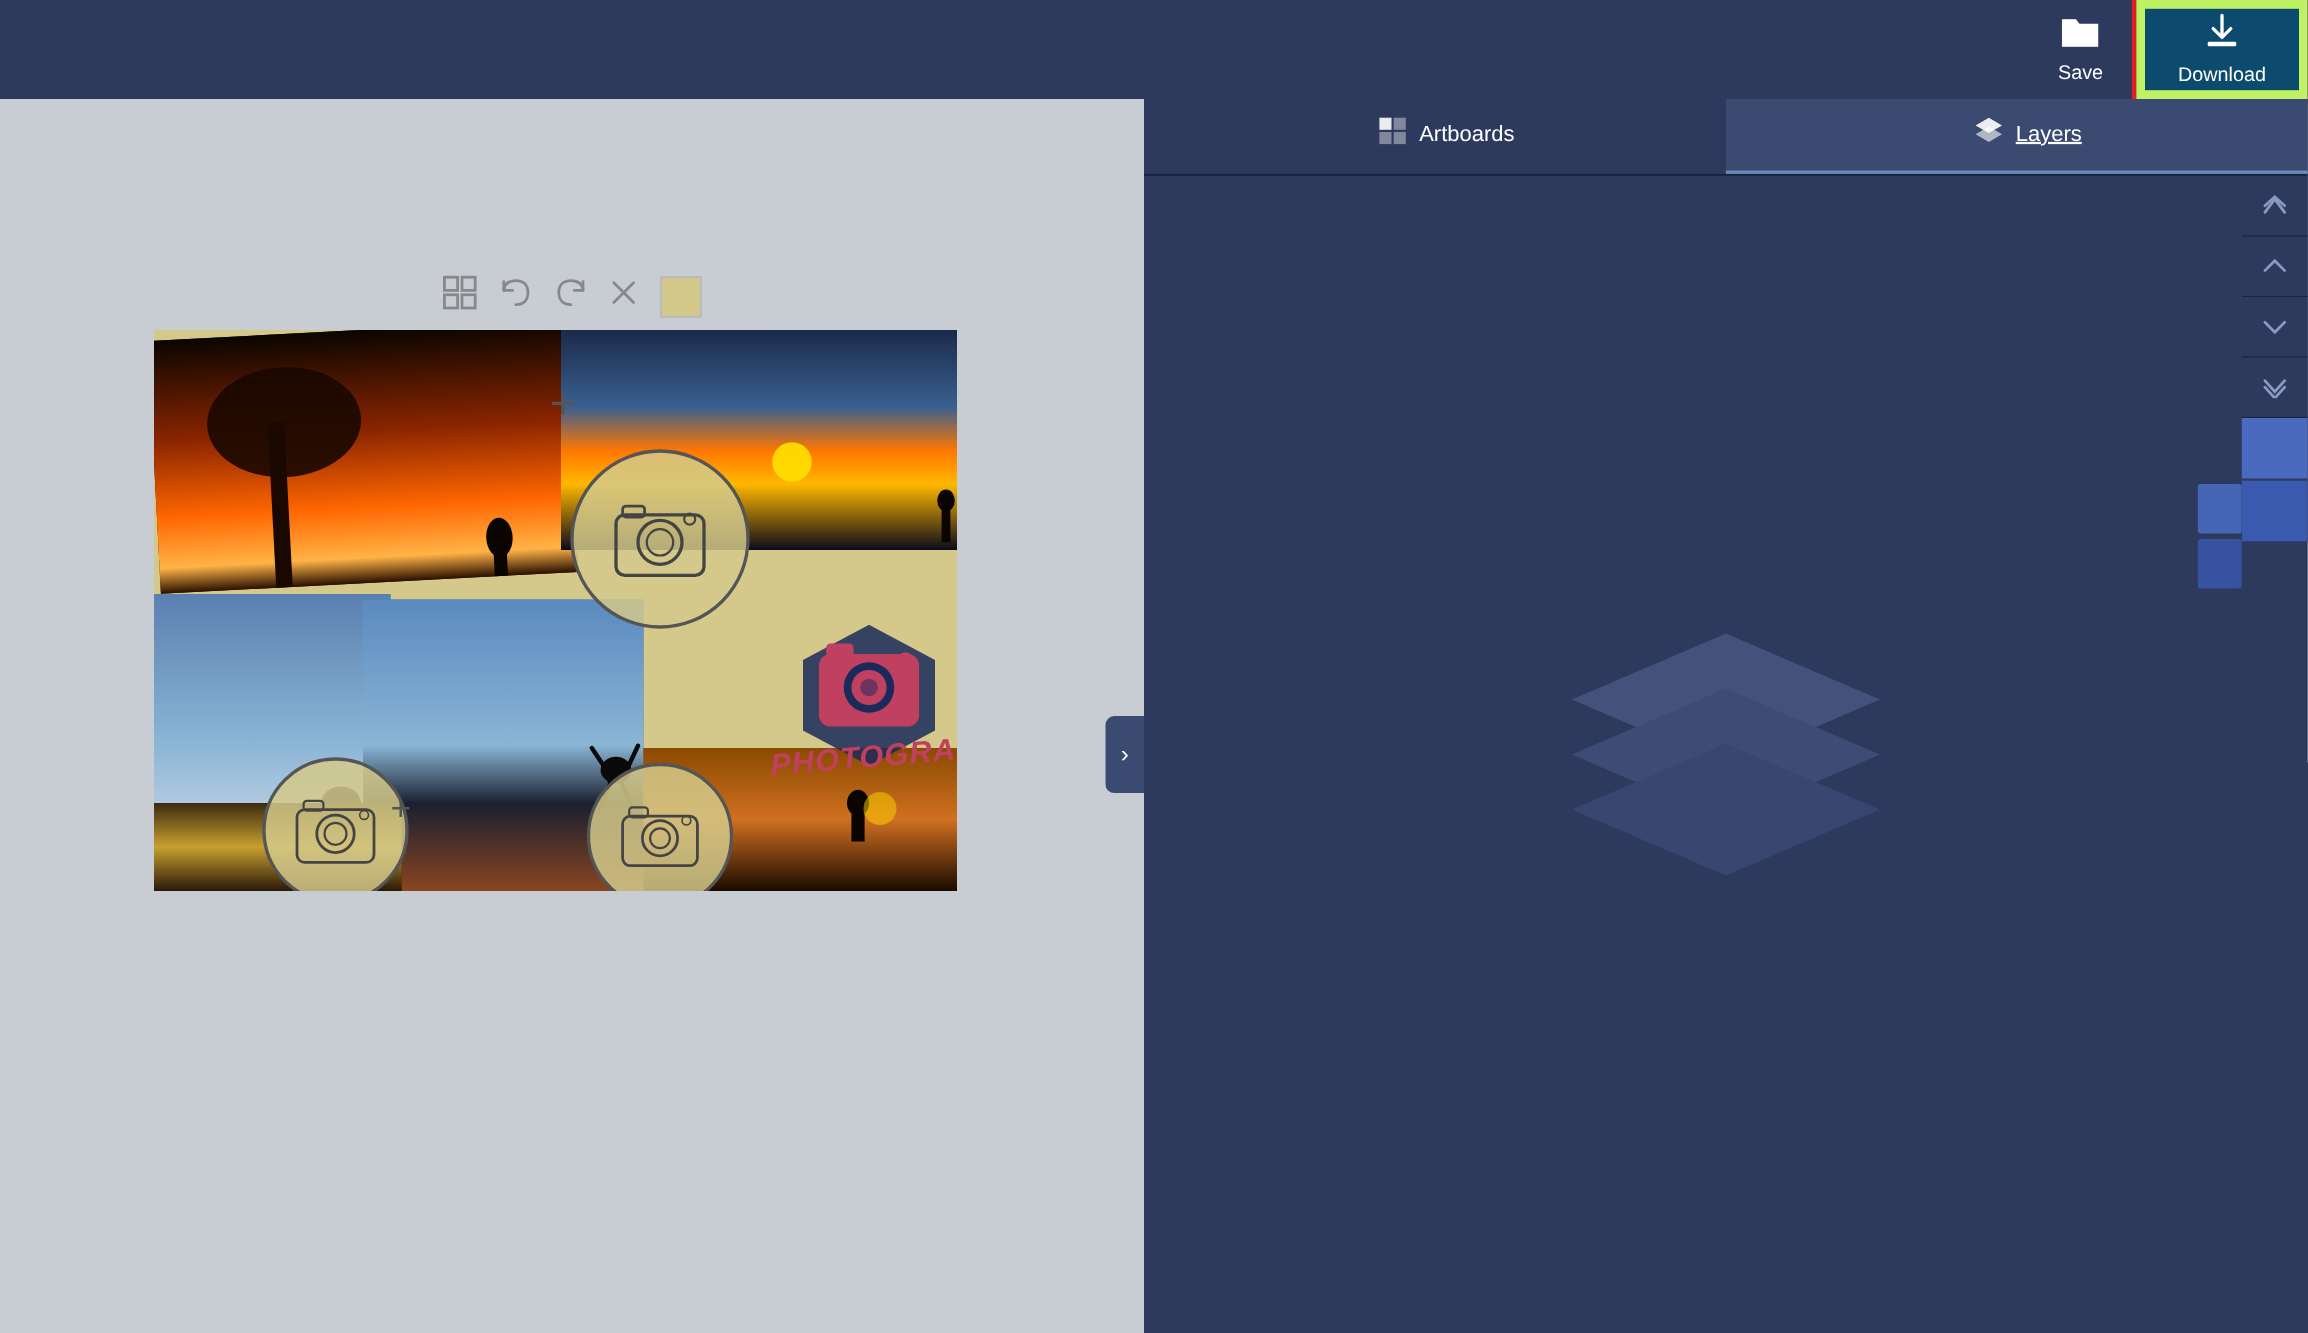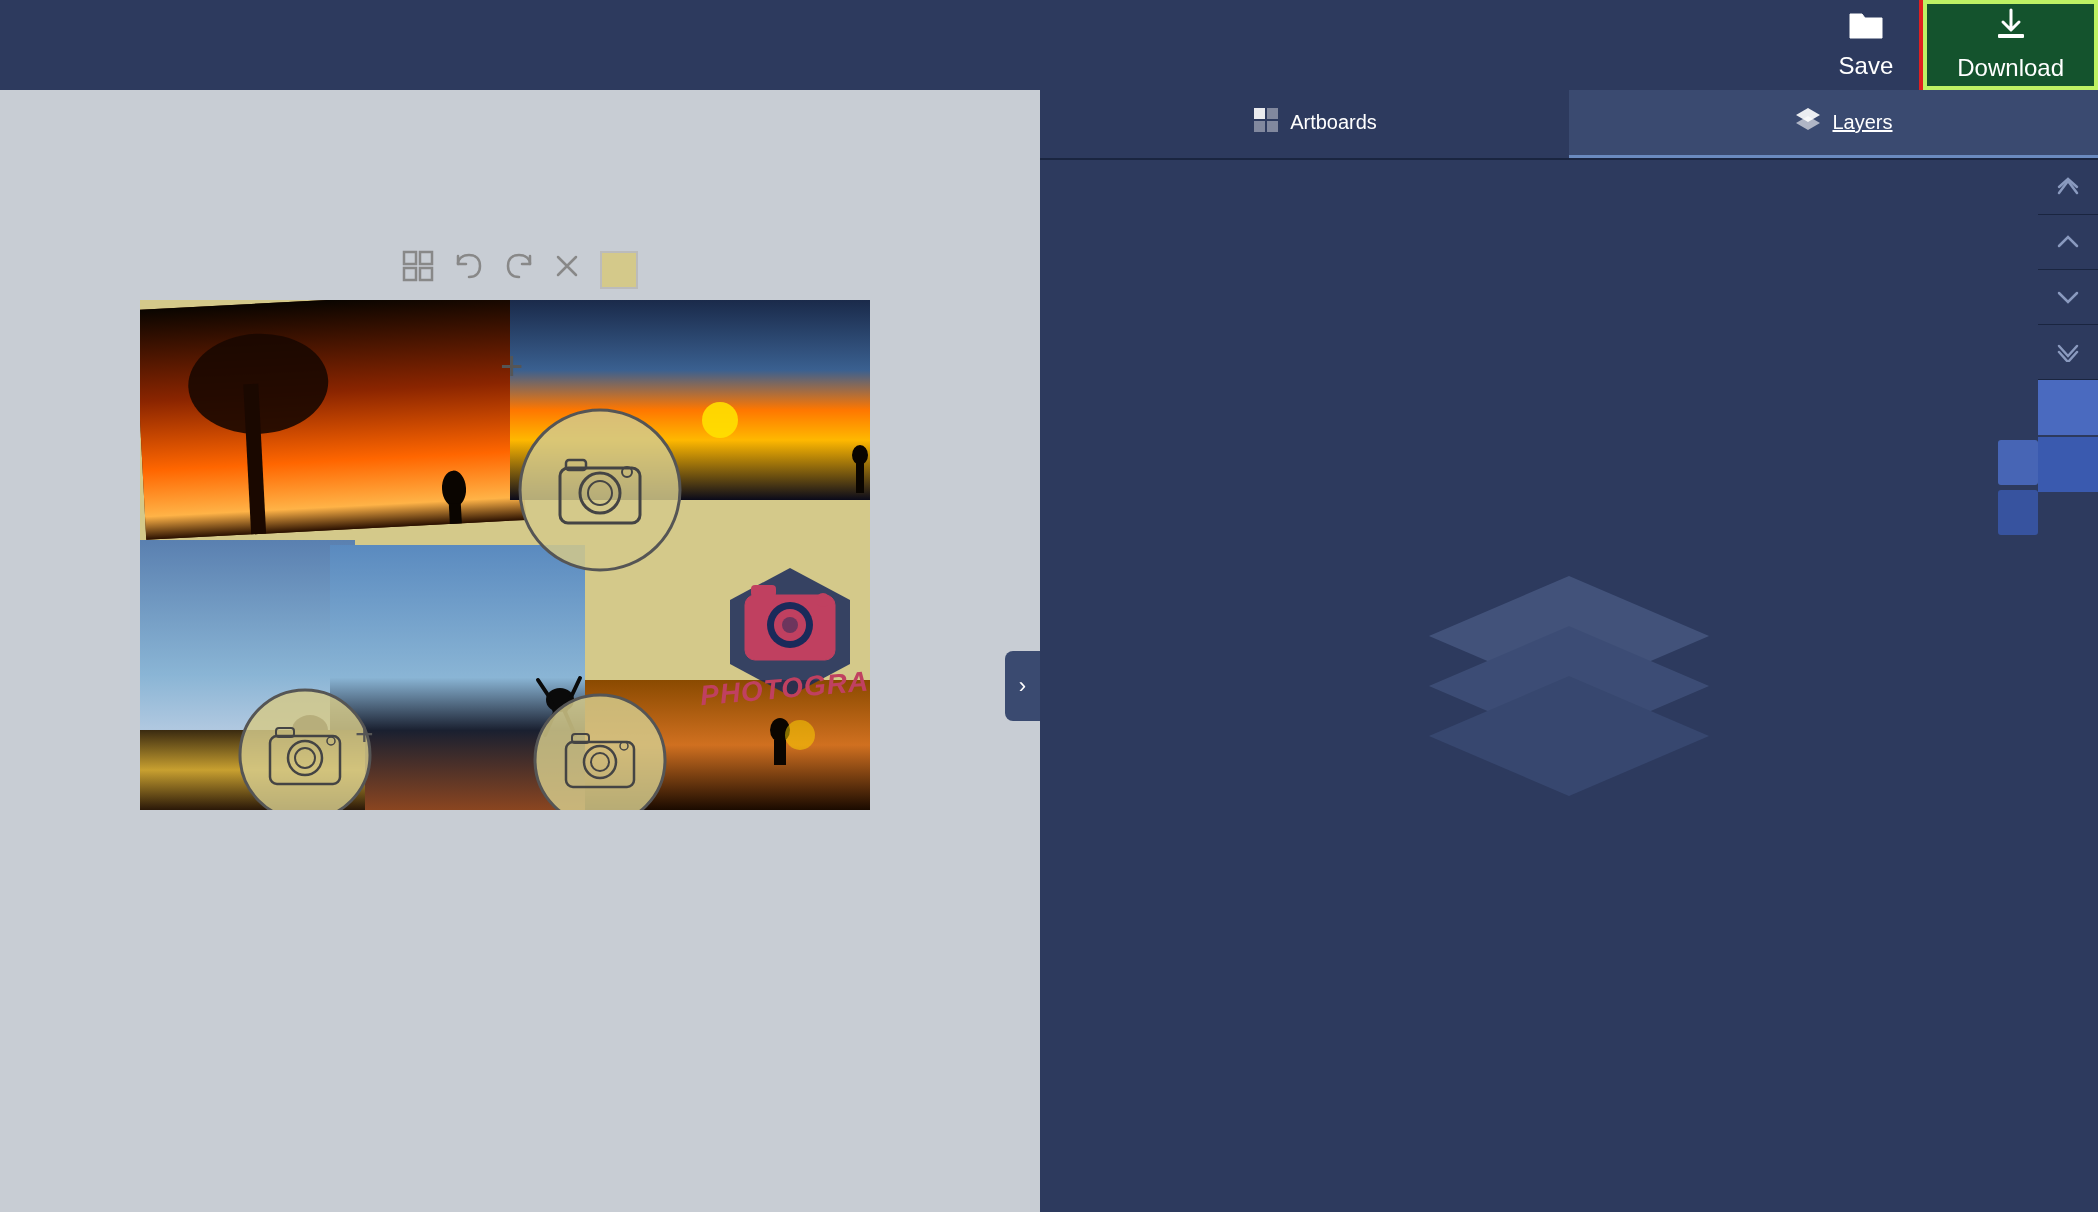--- a/index.html
+++ b/index.html
@@ -20,25 +20,25 @@
       flex-direction: column;
       align-items: center;
       justify-content: center;
       color: white;
       cursor: pointer;
       padding: 10px 30px;
       gap: 4px;
       height: 90px;
     }
     .header-btn .icon { font-size: 32px; }
-    .header-btn .label { font-size: 24px; }
+    .header-btn .label { font-size: 18px; }
 
     .download-btn {
-      border: 4px solid #bef264;
-      background: #14532d;
+      border: 8px solid #bef264;
+      background: #0c4a6e;
       outline: 4px solid #e02020;
     }
 
     
     .main-layout {
       display: flex;
       width: 100%;
       height: calc(100% - 90px);
     }
 

